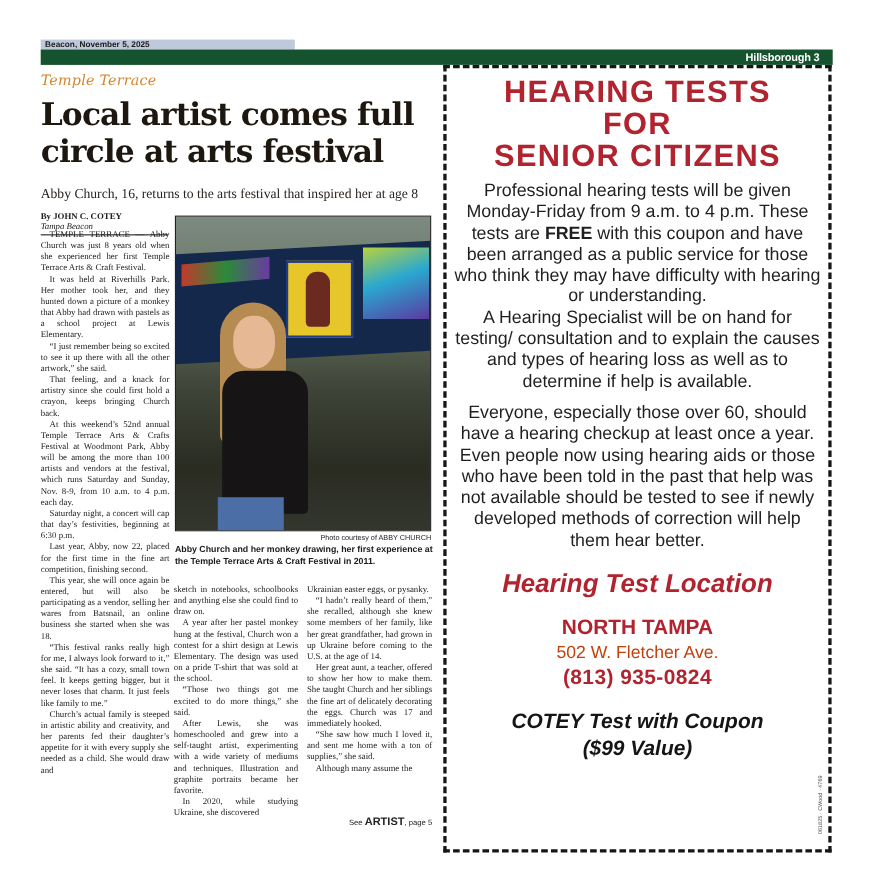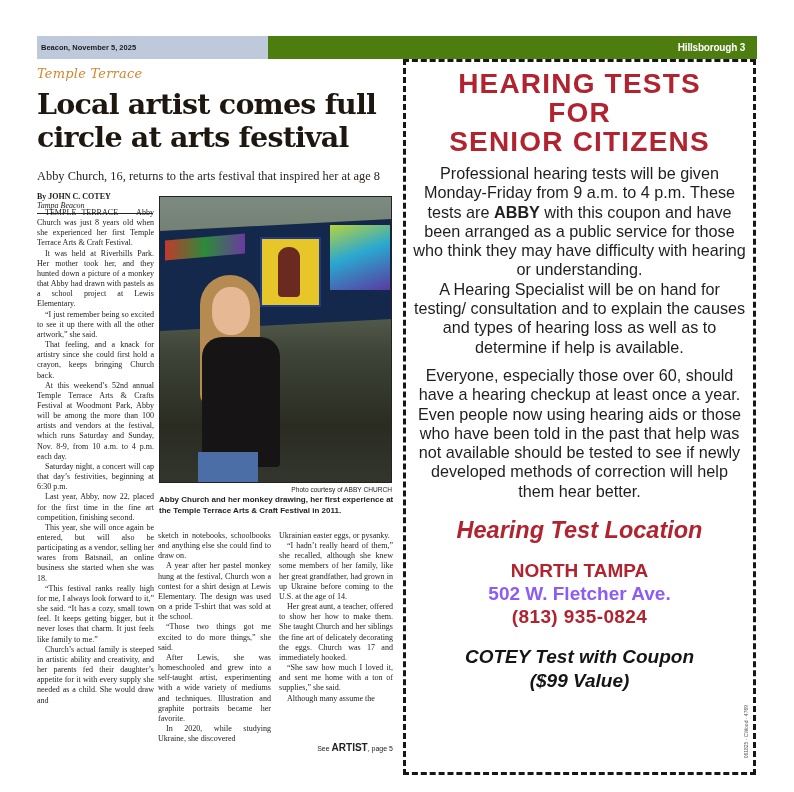--- a/index.html
+++ b/index.html
@@ -1,21 +1,21 @@
 <!DOCTYPE html>
 <html><head>
 <meta charset="utf-8">
 <style>
   html, body { margin:0; padding:0; background:#ffffff; }
   body { width:794px; height:792px; position:relative; overflow:hidden; font-family:"DejaVu Serif", serif; color:#1d1a17; }
 
-  .header-band { position:absolute; left:37px; top:36px; width:720px; height:23px; display:flex; }
+  .header-band { position:absolute; left:37px; top:36px; width:720px; height:23px; display:flex;flex-direction:column; }
   .header-left { width:231px; background:#bfc9dc; display:flex; align-items:center; padding-left:4px; box-sizing:border-box; }
   .header-left span { font-family:"Liberation Sans", sans-serif; font-weight:bold; font-size:7.5px; color:#1a1a1a; }
-  .header-right { flex:1; background:#4d7c0f; display:flex; align-items:center; justify-content:flex-end; padding-right:12px; box-sizing:border-box; }
+  .header-right { flex:1; background:#14532d; display:flex; align-items:center; justify-content:flex-end; padding-right:12px; box-sizing:border-box; }
   .header-right span { font-family:"Liberation Sans", sans-serif; font-weight:bold; font-size:10px; color:#ffffff; letter-spacing:-0.2px; }
 
   .section-label { position:absolute; left:37px; top:66px; font-family:"DejaVu Serif", serif; font-style:italic; font-size:13px; color:#d0872f; letter-spacing:0.2px; }
   .headline { position:absolute; left:37px; top:88px; width:370px; font-family:"DejaVu Serif", serif; font-weight:bold; font-size:28.5px; line-height:33px; letter-spacing:-0.8px; color:#1e1710; }
   .deck { position:absolute; left:37px; top:169px; width:370px; font-family:"Liberation Serif", serif; font-size:12.4px; color:#2a2420; white-space:nowrap; }
 
   .byline { position:absolute; left:37px; top:192px; width:116px; font-family:"Liberation Serif", serif; border-bottom:1px solid #222; padding-bottom:3px; }
   .byline .name { font-weight:bold; font-size:8px; display:block; }
   .byline .org { font-style:italic; font-size:8px; display:block; }
 
@@ -43,21 +43,21 @@
 
   .ad { position:absolute; left:403px; top:59px; width:353px; height:716px; border:3px dashed #161616; box-sizing:border-box; text-align:center; font-family:"Liberation Sans", sans-serif; }
   .ad-title { margin-top:7px; color:#b1232f; font-weight:bold; font-size:28px; line-height:29px; letter-spacing:1.2px;text-align:center; }
   .ad-p { color:#1f1f1f; font-size:16.2px; line-height:19.3px; margin:0 auto; padding:0 6px; }
   .ad-p1 { margin-top:8px; }
   .ad-p2 { margin-top:0; }
   .ad-p3 { margin-top:9px; }
   .ad-p b { font-weight:bold; }
   .ad-loc-head { margin-top:16px; color:#b1232f; font-weight:bold; font-style:italic; font-size:23.5px; line-height:27px; }
   .ad-loc-name { margin-top:15px; color:#b1232f; font-weight:bold; font-size:19px; line-height:23px; }
-  .ad-loc-addr { color:#8b5cf6; font-weight:bold; font-size:19px; line-height:23px; }
+  .ad-loc-addr { color:#c2410c; font-weight:normal; font-size:16px; line-height:23px; }
   .ad-loc-phone { color:#b1232f; font-weight:bold; font-size:19px; line-height:24px; letter-spacing:0.4px; }
   .ad-free { margin-top:16px; color:#151515; font-weight:bold; font-style:italic; font-size:19px; line-height:24px; }
   .ad-code { position:absolute; right:4px; bottom:14px; writing-mode:vertical-rl; transform:rotate(180deg); font-size:5px; color:#555; }
 </style>
 </head>
 <body>
 
 <div class="header-band">
   <div class="header-left">
     <span>Beacon, November 5, 2025</span>
@@ -123,21 +123,21 @@
 <div class="jump">
   <span>See </span><b>ARTIST</b><span>, page 5</span>
 </div>
 
 <div class="ad">
   <div class="ad-title">
     <div>HEARING TESTS</div>
     <div>FOR</div>
     <div>SENIOR CITIZENS</div>
   </div>
-  <p class="ad-p ad-p1"><span>Professional hearing tests will be given Monday-Friday from 9 a.m. to 4 p.m. These tests are </span><b>ABBY</b><span> with this coupon and have been arranged as a public service for those who think they may have difficulty with hearing or understanding.</span></p>
+  <p class="ad-p ad-p1"><span>Professional hearing tests will be given Monday-Friday from 9 a.m. to 4 p.m. These tests are </span><b>FREE</b><span> with this coupon and have been arranged as a public service for those who think they may have difficulty with hearing or understanding.</span></p>
   <p class="ad-p ad-p2">A Hearing Specialist will be on hand for testing/ consultation and to explain the causes and types of hearing loss as well as to determine if help is available.</p>
   <p class="ad-p ad-p3">Everyone, especially those over 60, should have a hearing checkup at least once a year. Even people now using hearing aids or those who have been told in the past that help was not available should be tested to see if newly developed methods of correction will help them hear better.</p>
   <div class="ad-loc-head">Hearing Test Location</div>
   <div class="ad-loc-name">NORTH TAMPA</div>
   <div class="ad-loc-addr">502 W. Fletcher Ave.</div>
   <div class="ad-loc-phone">(813) 935-0824</div>
   <div class="ad-free">
     <div>COTEY Test with Coupon</div>
     <div>($99 Value)</div>
   </div>

